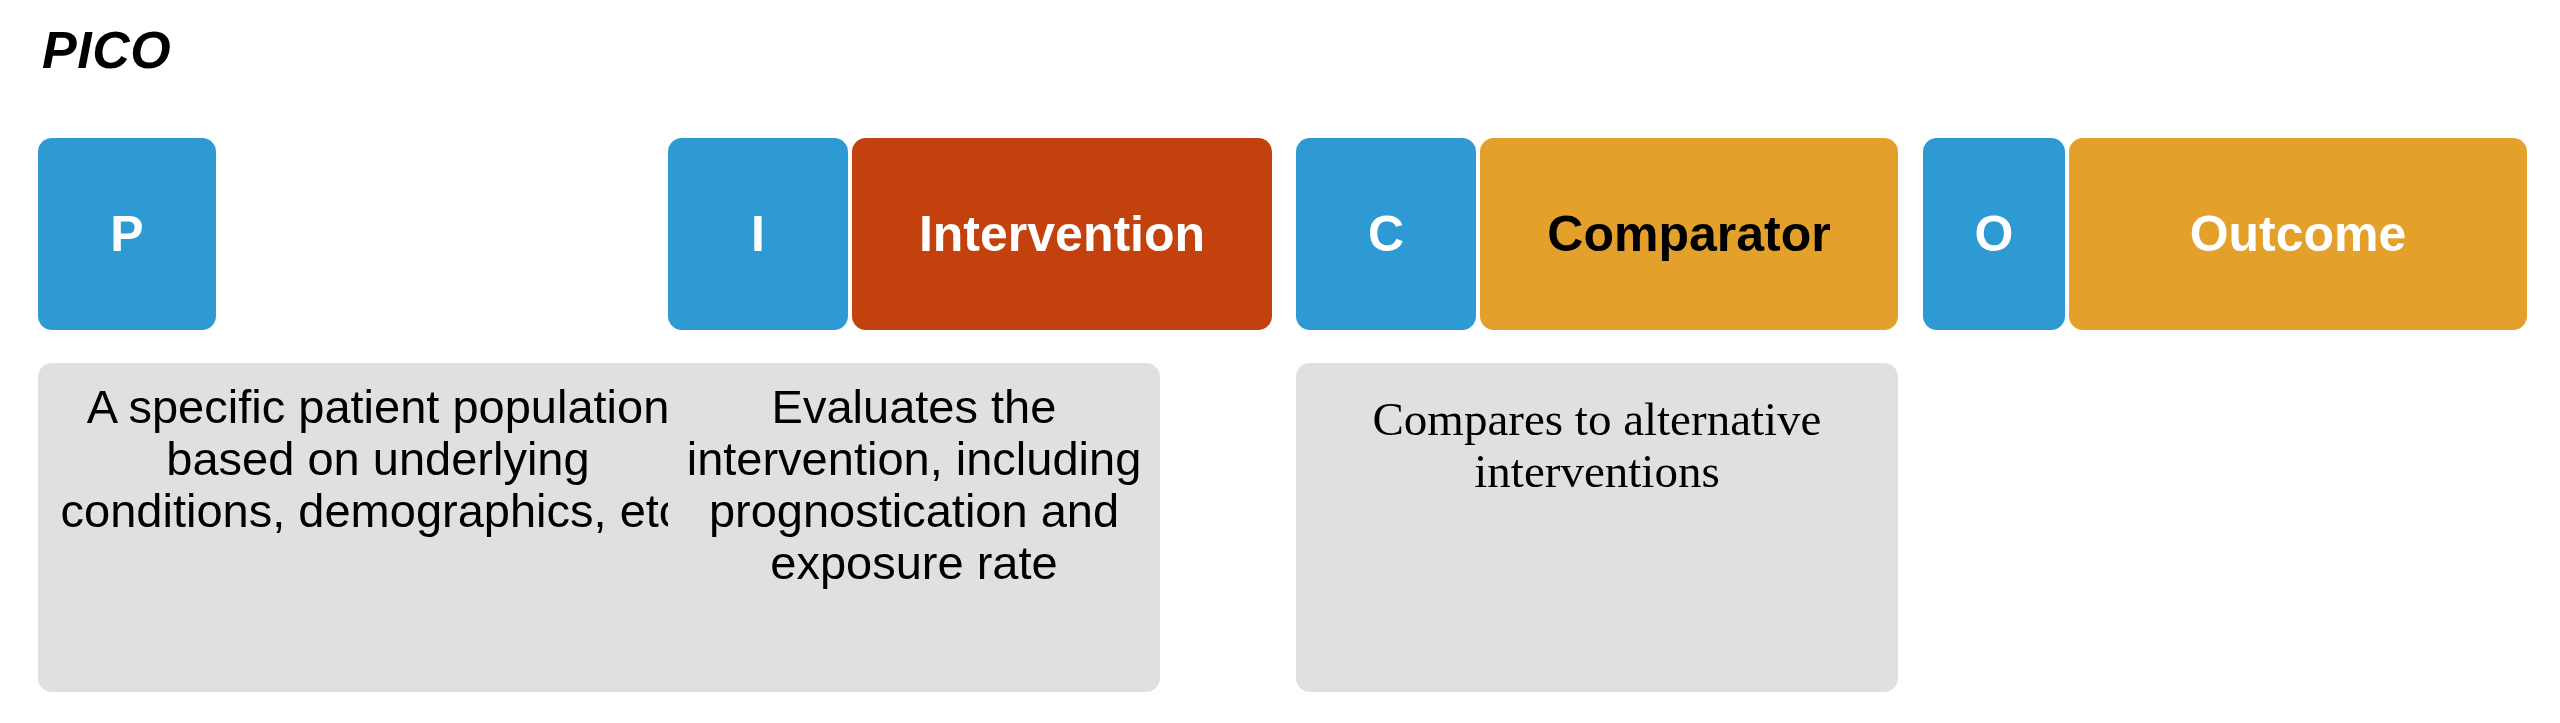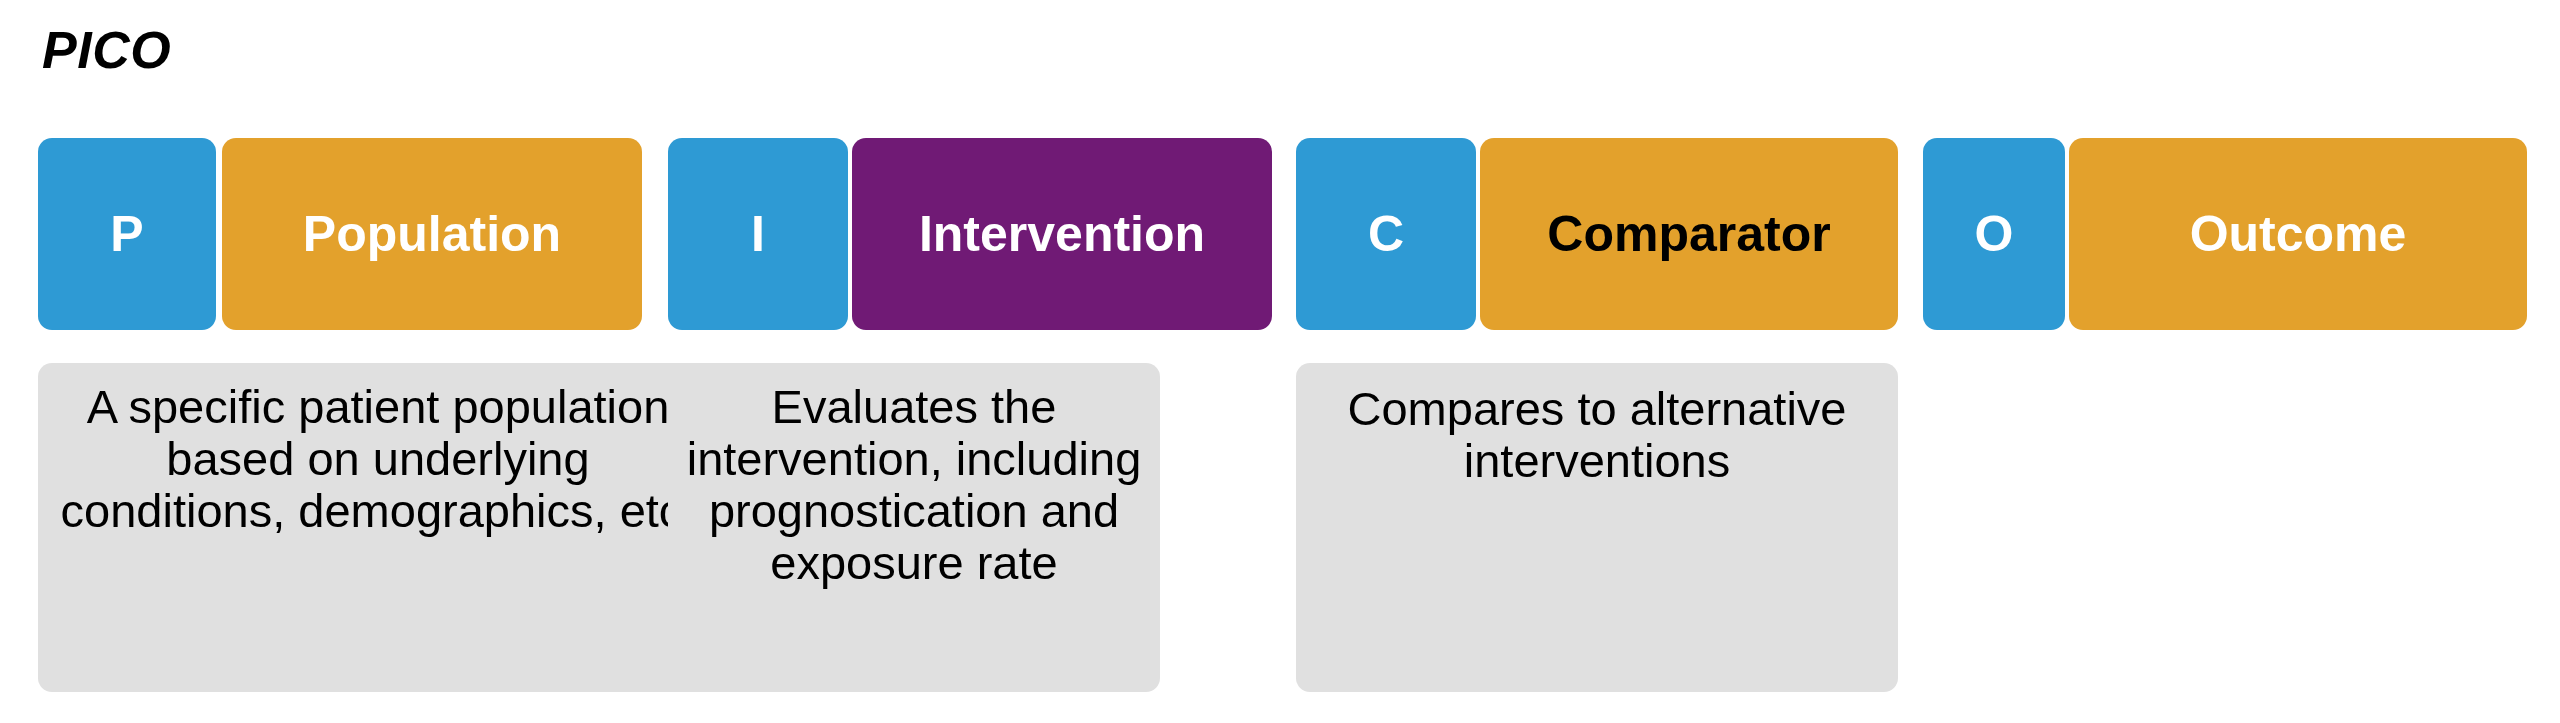--- a/index.html
+++ b/index.html
@@ -111,50 +111,49 @@
   #group-i .letter-box { width: 180px; margin-right: 4px; }
   #group-i .term-box   { width: 420px; }
   #group-i .desc-box   { width: 492px; }
 
   
   #group-c { left: 1296px; width: 602px; }
   #group-c .header-row { width: 602px; }
   #group-c .letter-box { width: 180px; margin-right: 4px; }
   #group-c .term-box   { width: 418px; }
   #group-c .desc-box   { width: 602px; }
-  #group-c .desc-box   { padding-top: 20px; }
+  #group-c .desc-box   { padding-top: 30px; font-family: Liberation Serif, serif; }
 
   
   #group-o { left: 1923px; width: 604px; }
   #group-o .header-row { width: 604px; }
   #group-o .letter-box { width: 142px; margin-right: 4px; }
   #group-o .term-box   { width: 458px; }
   #group-o .desc-box   { width: 604px; }
 </style>
 </head>
 <body>
 
 <div id="canvas" style="background: rgb(255, 255, 255);">
 
   <div id="page-title">PICO</div>
 
   <div class="pico-group" id="group-p">
     <div class="header-row">
       <div class="letter-box" style="background: rgb(46, 154, 212); color: rgb(255, 255, 255);">P</div>
-      <div class="term-box" style="background: rgb(227, 161, 44); color: rgb(255, 255, 255);">Population</div>
     </div>
     <div class="desc-box" style="background: rgb(224, 224, 224);">
       <span class="desc-text" style="color: rgb(0, 0, 0);">A specific patient population based on underlying conditions, demographics, etc.</span>
     </div>
   </div>
 
   <div class="pico-group" id="group-i">
     <div class="header-row">
       <div class="letter-box" style="background: rgb(46, 154, 212); color: rgb(255, 255, 255);">I</div>
-      <div class="term-box" style="background: #701a75; color: rgb(255, 255, 255);">Intervention</div>
+      <div class="term-box" style="background: #c2410c; color: rgb(255, 255, 255);">Intervention</div>
     </div>
     <div class="desc-box" style="background: rgb(224, 224, 224);">
       <span class="desc-text" style="color: rgb(0, 0, 0);">Evaluates the intervention, including prognostication and exposure rate</span>
     </div>
   </div>
 
   <div class="pico-group" id="group-c">
     <div class="header-row">
       <div class="letter-box" style="background: rgb(46, 154, 212); color: rgb(255, 255, 255);">C</div>
       <div class="term-box" style="background: rgb(227, 161, 44); color: #000000;">Comparator</div>

